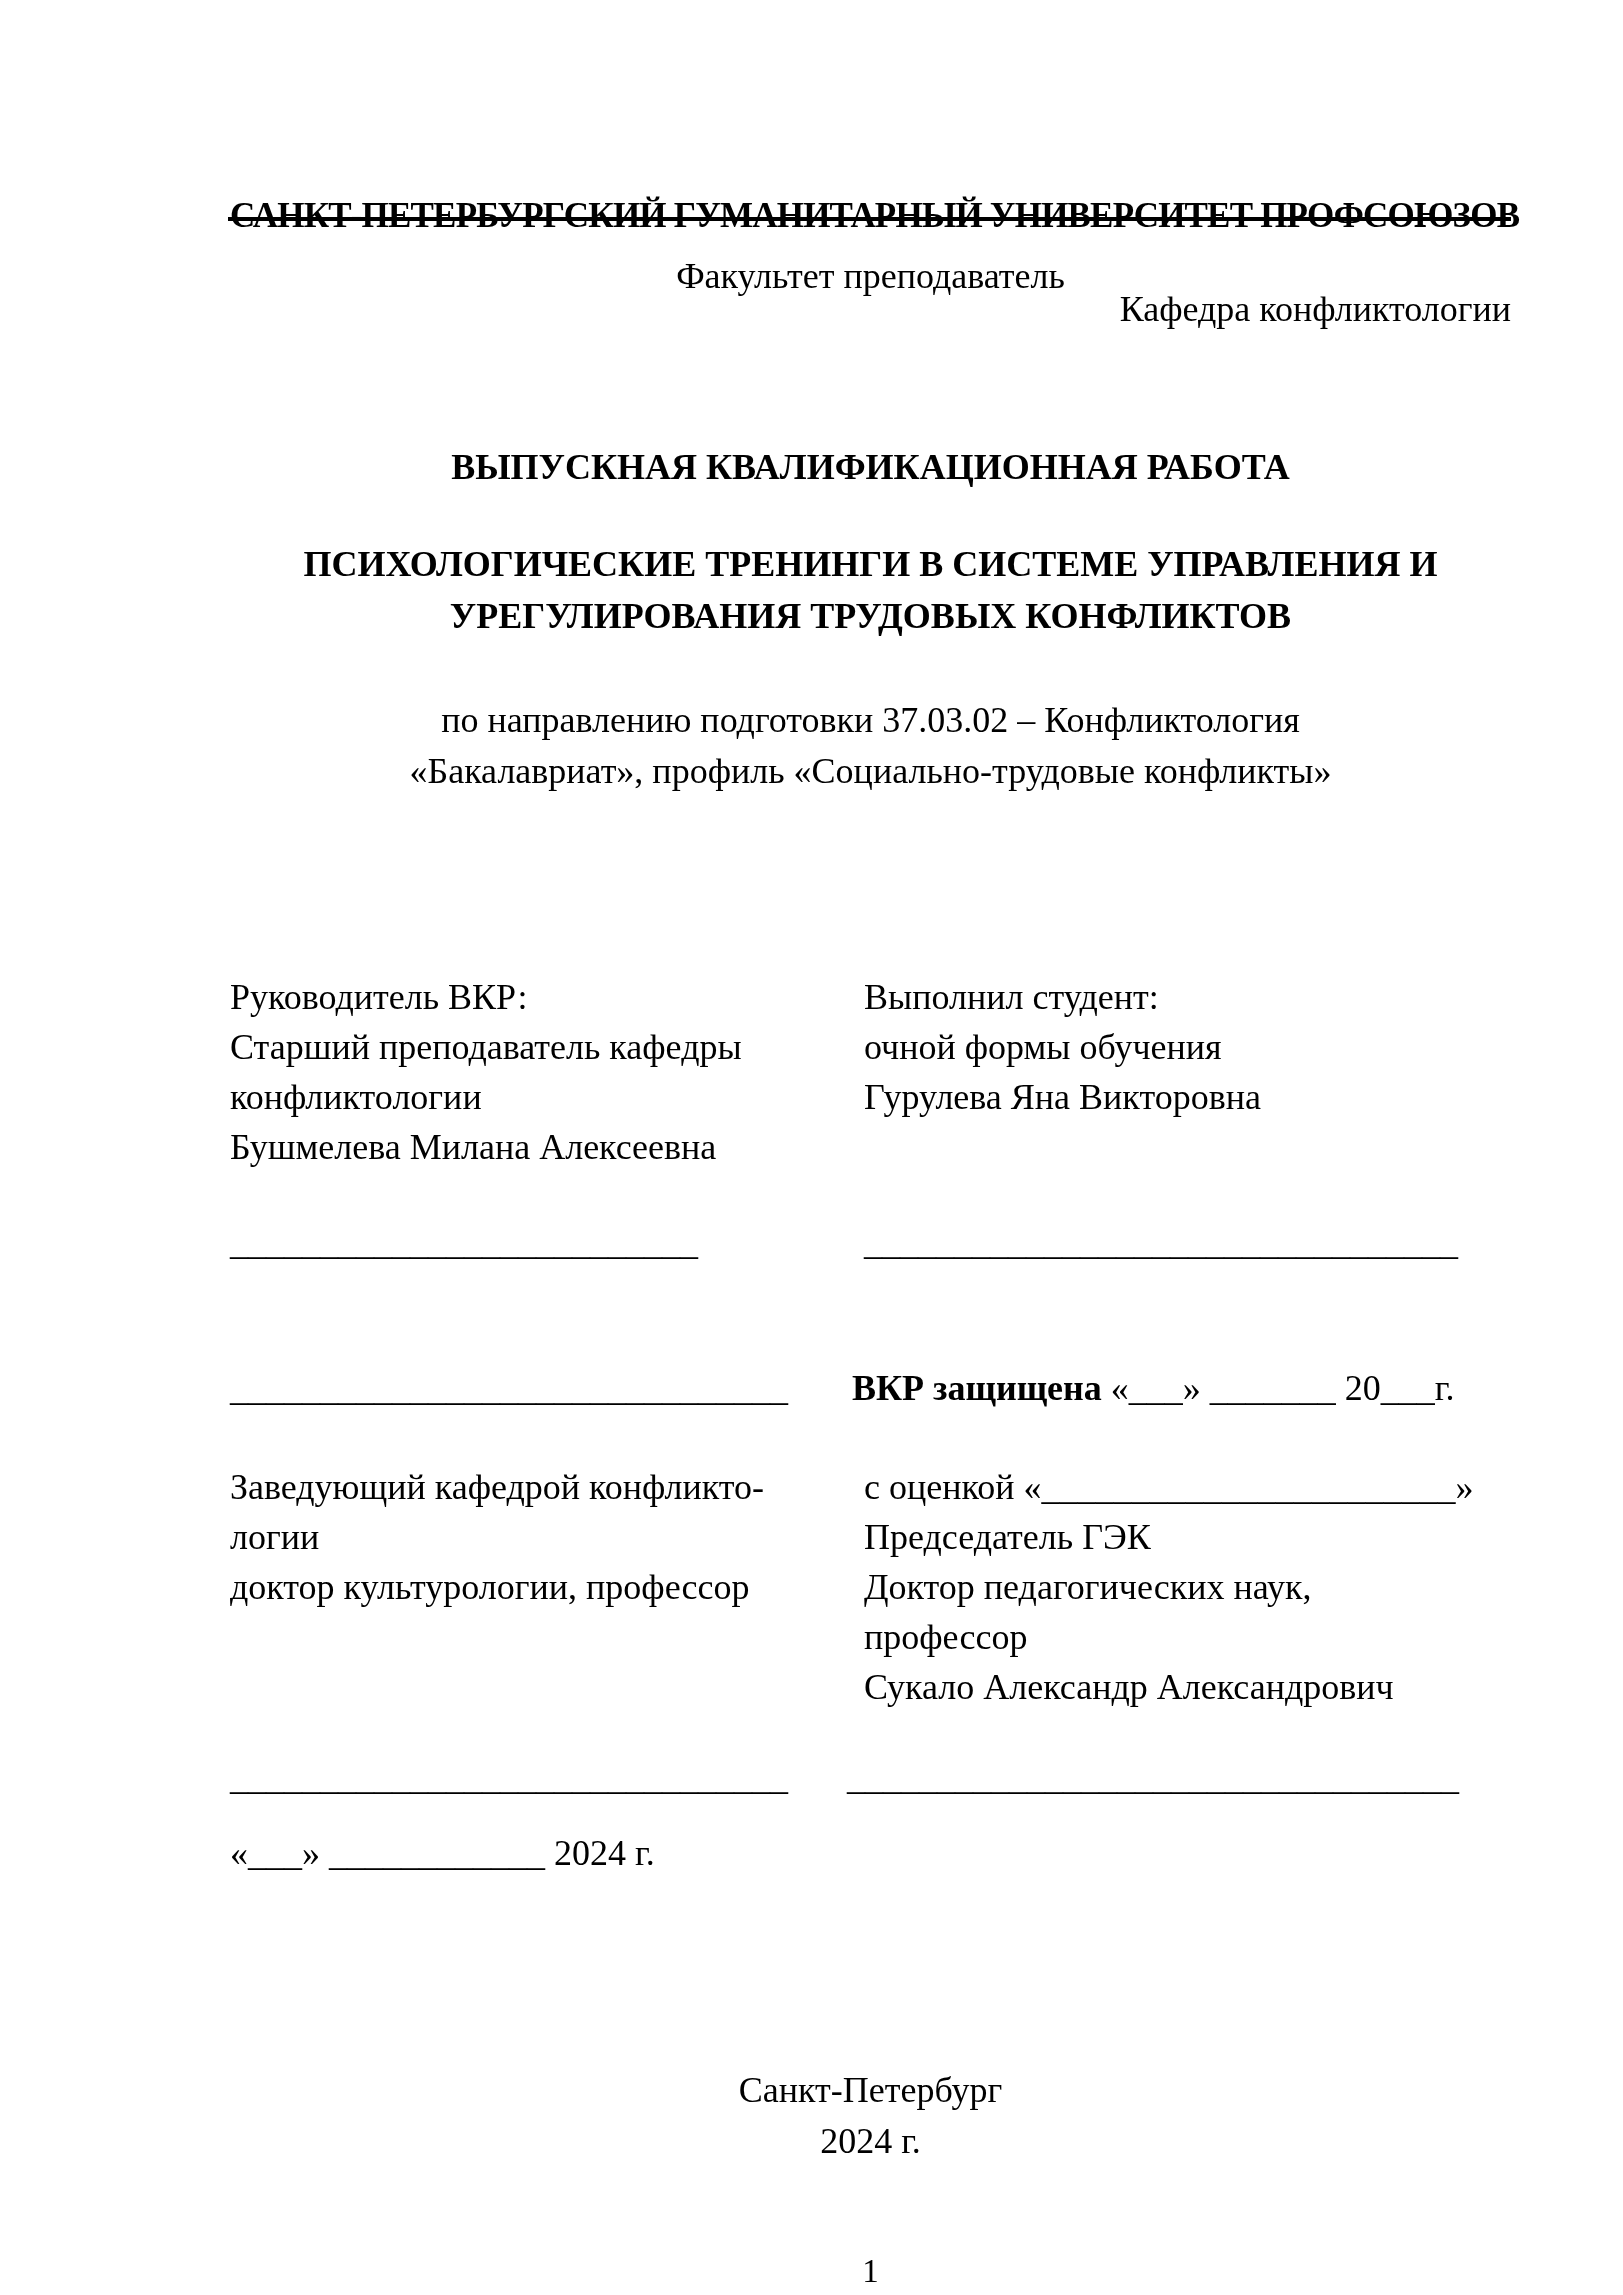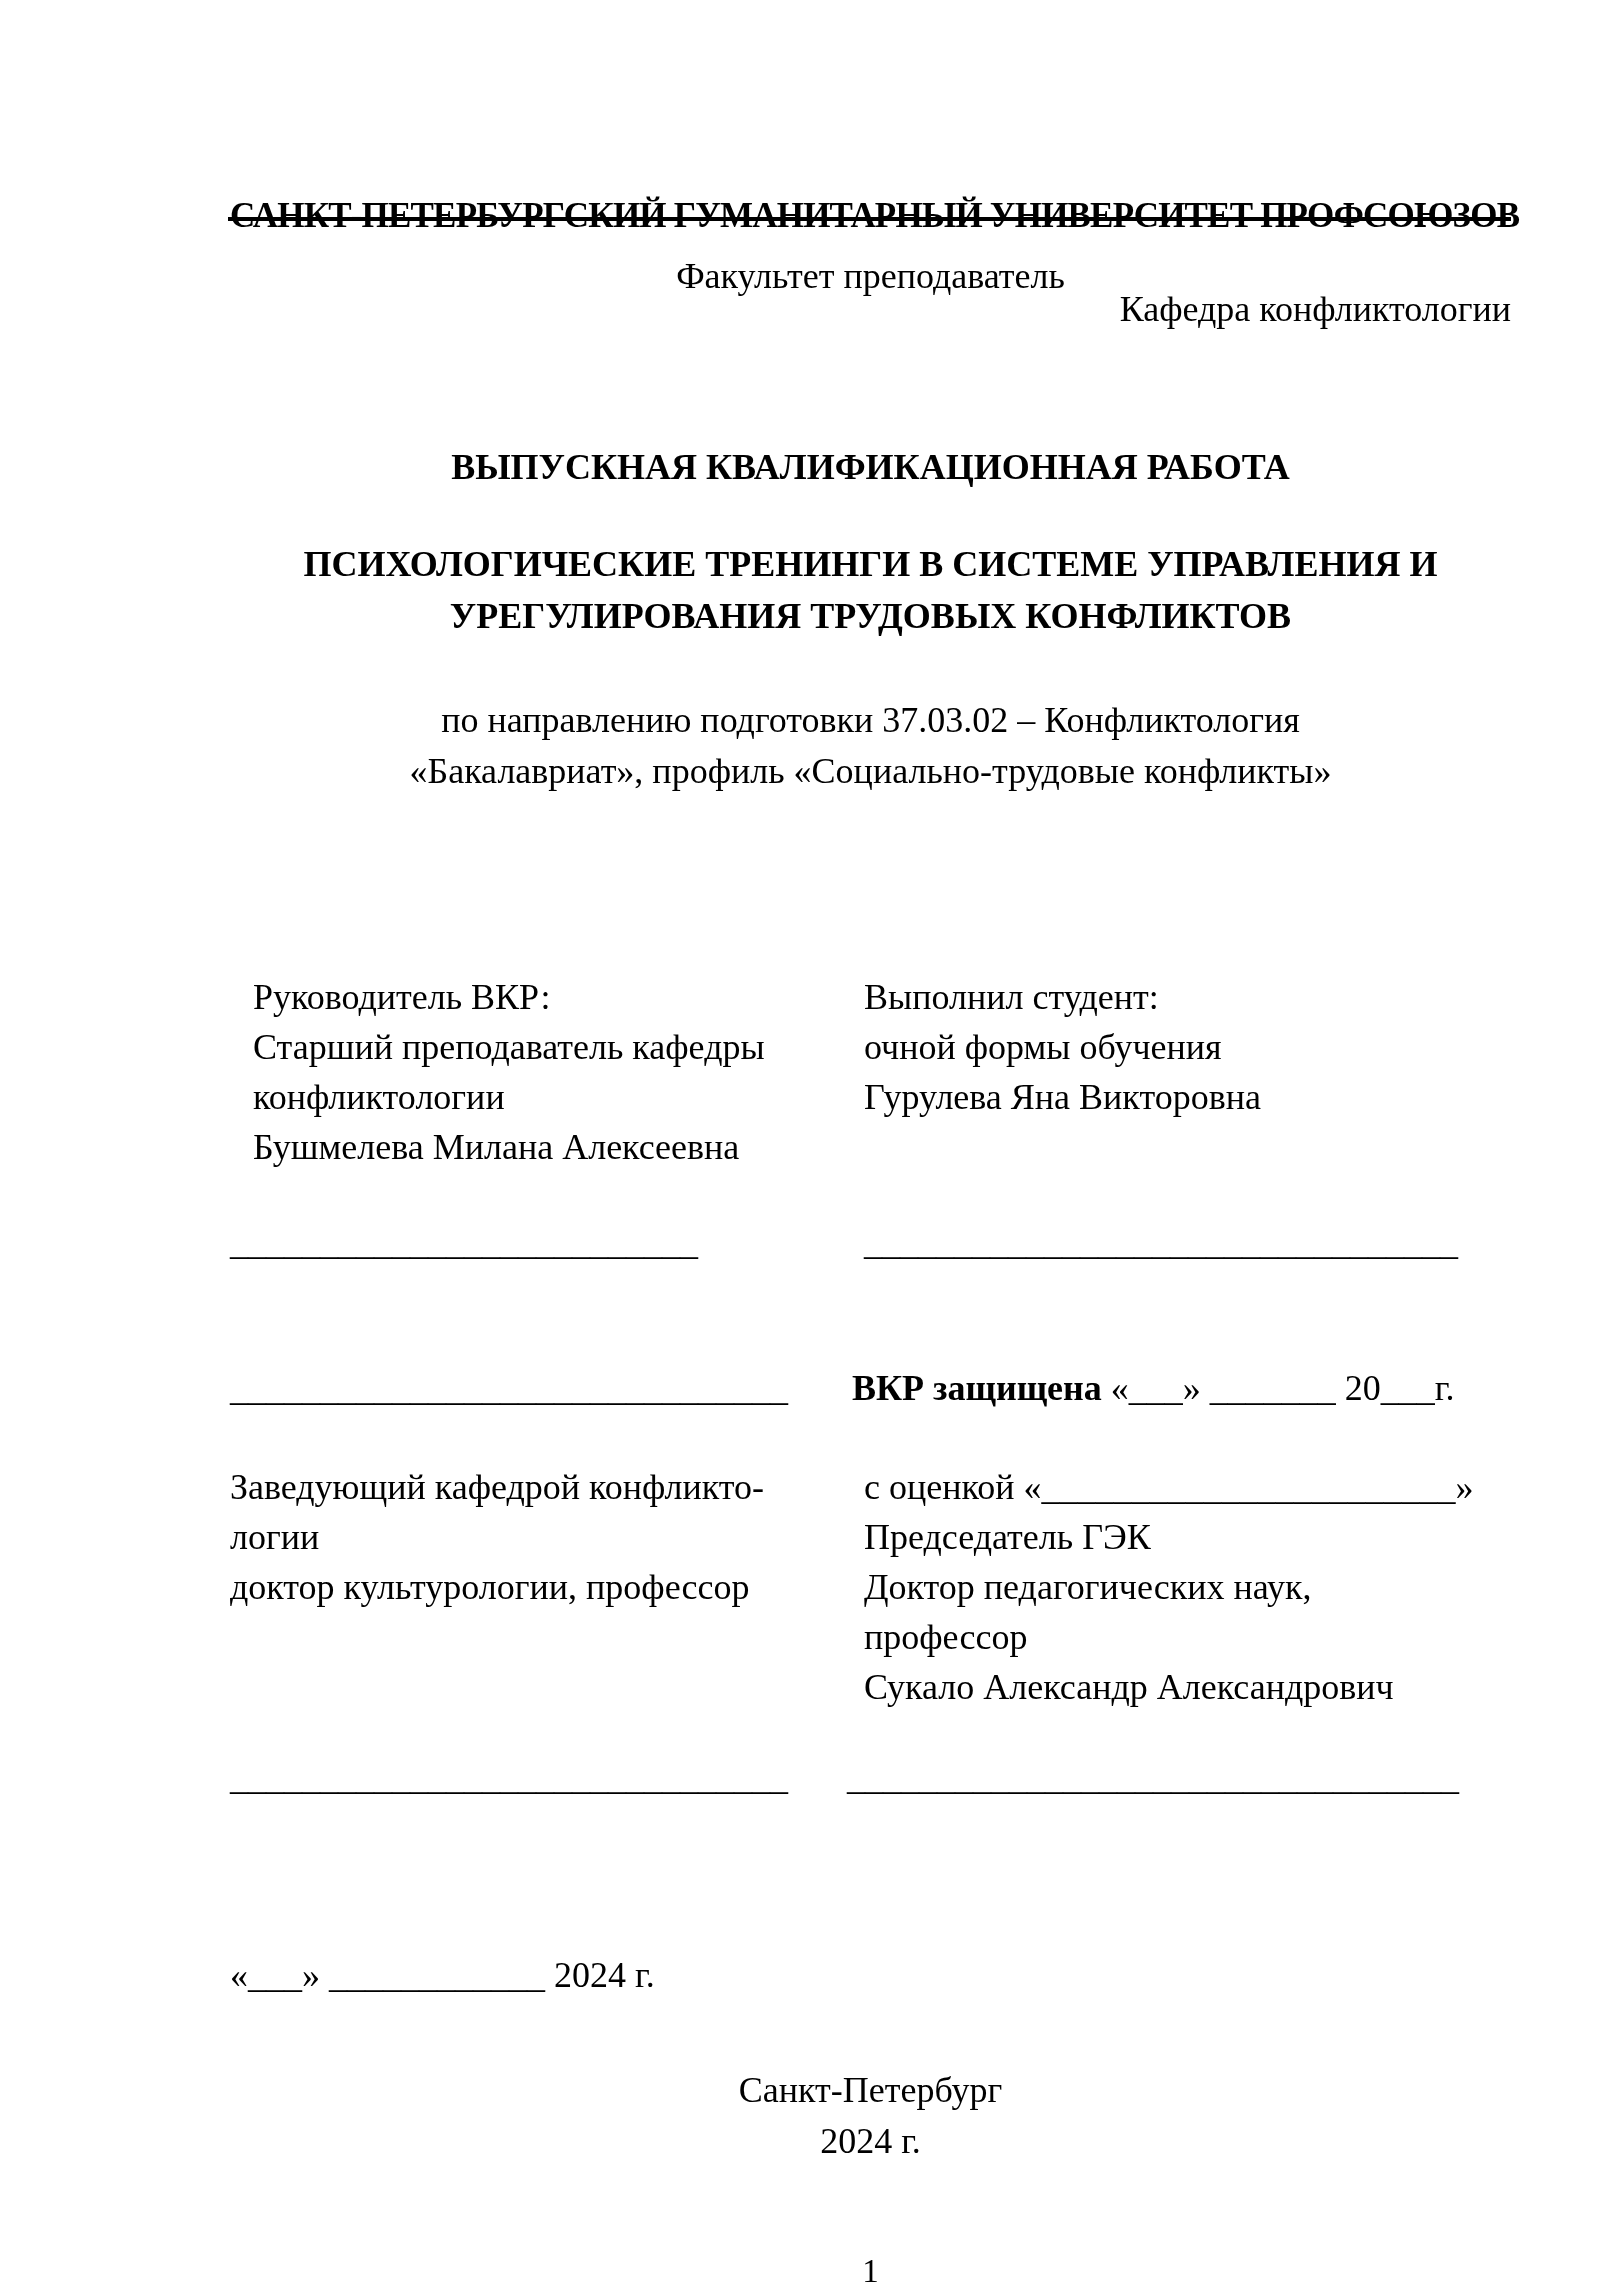--- a/index.html
+++ b/index.html
@@ -62,21 +62,21 @@
 
   <div class="block content-w center bold title-block" style="top: 520px;">
     <div>ПСИХОЛОГИЧЕСКИЕ ТРЕНИНГИ В СИСТЕМЕ УПРАВЛЕНИЯ И</div>
     <div>УРЕГУЛИРОВАНИЯ ТРУДОВЫХ КОНФЛИКТОВ</div>
   </div>
 
   <div class="line content-w center" style="top: 677px;">по направлению подготовки 37.03.02 – Конфликтология</div>
 
   <div class="line content-w center" style="top: 728px;">«Бакалавриат», профиль «Социально-трудовые конфликты»</div>
 
-  <div class="block" style="top: 972px; left: 230px; width: 612px; margin-left: 23px;">
+  <div class="block" style="top: 972px; left: 230px; width: 612px;">
     <div>Руководитель ВКР:</div>
     <div>Старший преподаватель кафедры</div>
     <div>конфликтологии</div>
     <div>Бушмелева Милана Алексеевна</div>
   </div>
 
   <div class="block" style="top: 972px; left: 864px; width: 652px;">
     <div>Выполнил студент:</div>
     <div>очной формы обучения</div>
     <div>Гурулева Яна Викторовна</div>
@@ -101,21 +101,21 @@
     <div>Председатель ГЭК</div>
     <div>Доктор педагогических наук,</div>
     <div>профессор</div>
     <div>Сукало Александр Александрович</div>
   </div>
 
   <div class="line" style="top: 1752px; left: 230px;">_______________________________</div>
 
   <div class="line" style="top: 1752px; left: 847px;">__________________________________</div>
 
-  <div class="line" style="top: 1950px; left: 230px;">«___» ____________ 2024 г.</div>
+  <div class="line" style="top: 1828px; left: 230px;">«___» ____________ 2024 г.</div>
 
   <div class="line content-w center" style="top: 2047px;">Санкт-Петербург</div>
 
   <div class="line content-w center" style="top: 2098px;">2024 г.</div>
 
   <div class="line content-w center" style="top: 2228px; font-size: 33px;">1</div>
 
 </div>
 
 

